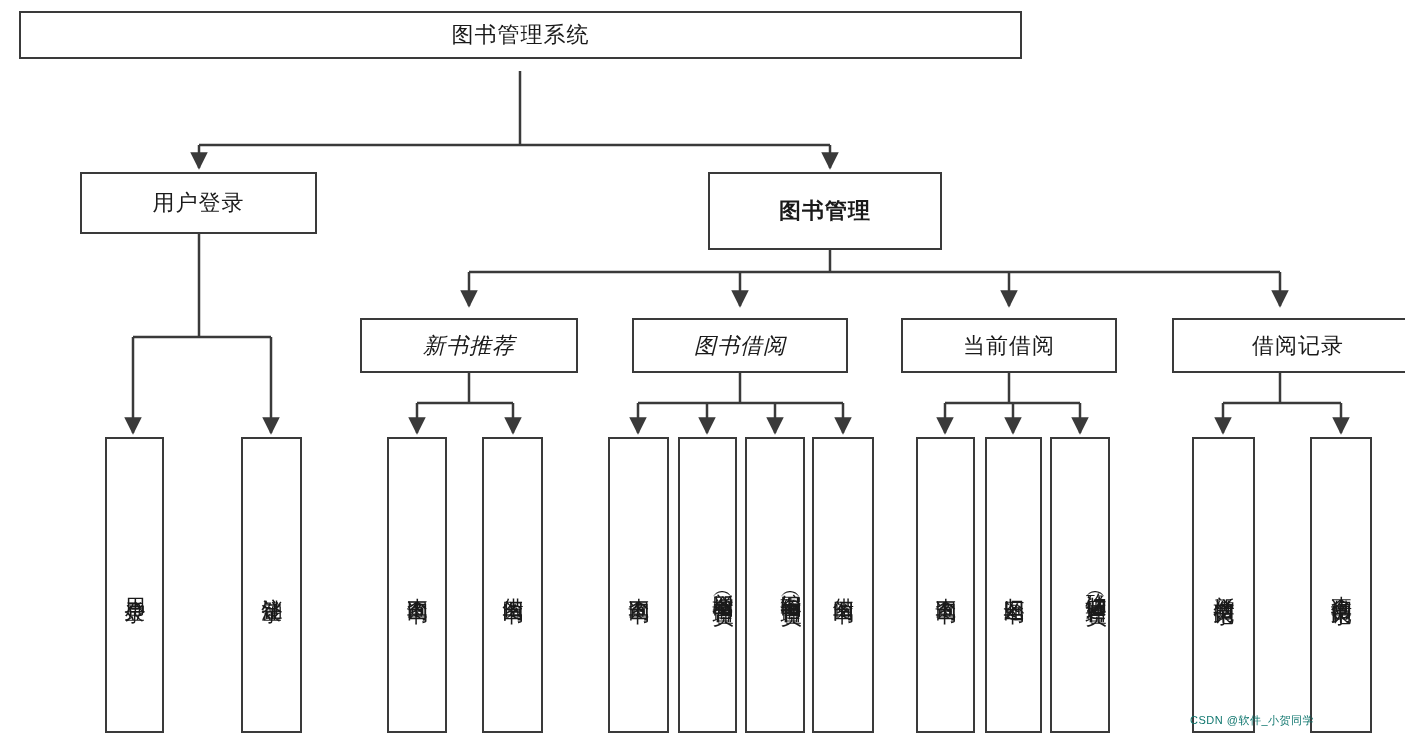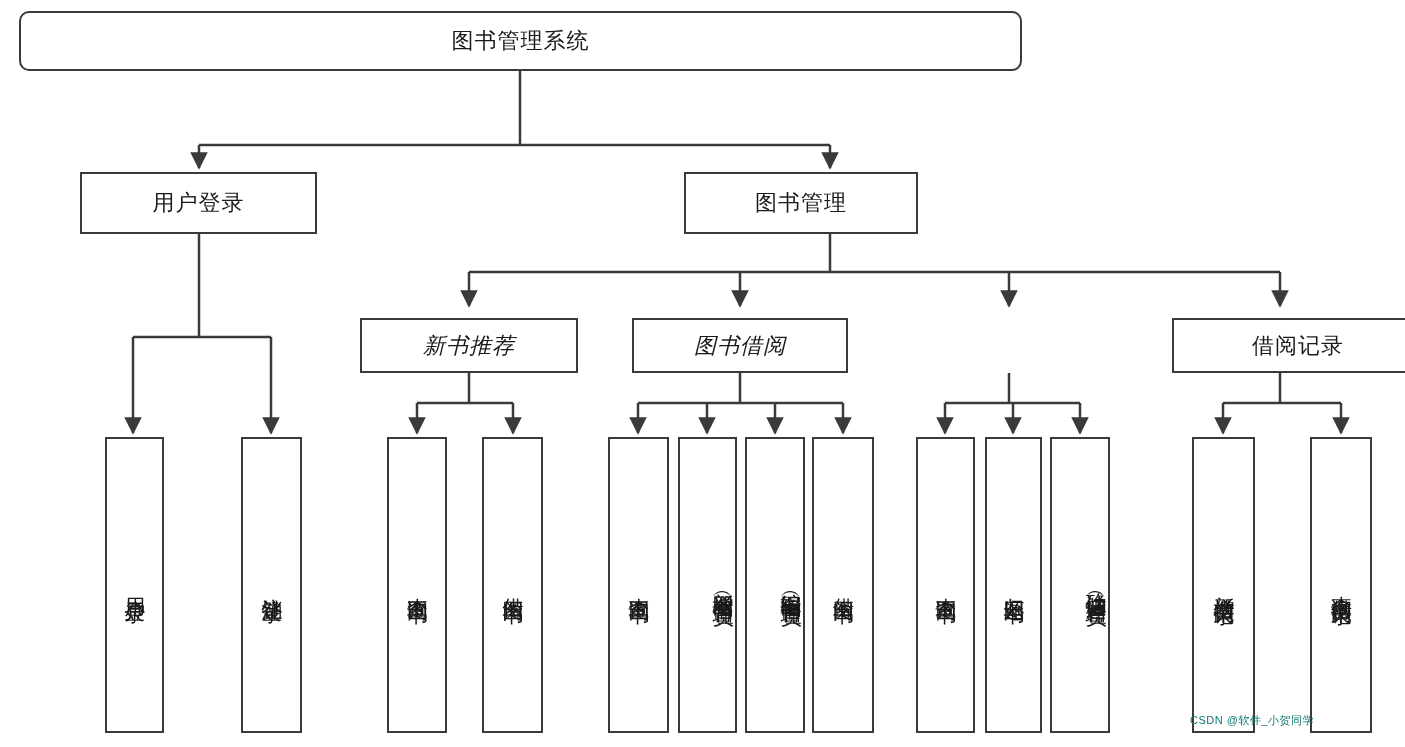--- a/index.html
+++ b/index.html
@@ -116,36 +116,39 @@
       <path d="M 1013 403 L 1013 433" marker-end="url(#arrow)"></path>
       <path d="M 1080 403 L 1080 433" marker-end="url(#arrow)"></path>
 
       <path d="M 1280 373 L 1280 403"></path>
       <path d="M 1223 403 L 1341 403"></path>
       <path d="M 1223 403 L 1223 433" marker-end="url(#arrow)"></path>
       <path d="M 1341 403 L 1341 433" marker-end="url(#arrow)"></path>
     </g>
   </svg>
 
-  <div class="node horiz" style="left:19px; top:11px; width:1003px; height:60px;border-radius:10px;">
+  <div class="node horiz" style="left:19px; top:11px; width:1003px; height:48px;">
     <span class="node-label">图书管理系统</span>
   </div>
 
   <div class="node horiz" style="left:80px; top:172px; width:237px; height:62px;">
     <span class="node-label">用户登录</span>
   </div>
-  <div class="node horiz" style="left:684px; top:172px; width:234px; height:62px;">
+  <div class="node horiz" style="left:708px; top:172px; width:234px; height:78px;font-weight:bold;">
     <span class="node-label">图书管理</span>
   </div>
 
   <div class="node horiz" style="left:360px; top:318px; width:218px; height:55px;font-style:italic;">
     <span class="node-label">新书推荐</span>
   </div>
   <div class="node horiz" style="left:632px; top:318px; width:216px; height:55px;font-style:italic;">
     <span class="node-label">图书借阅</span>
+  </div>
+  <div class="node horiz" style="left:901px; top:318px; width:216px; height:55px;">
+    <span class="node-label">当前借阅</span>
   </div>
   <div class="node horiz" style="left:1172px; top:318px; width:252px; height:55px;">
     <span class="node-label">借阅记录</span>
   </div>
 
   <div class="node vert" style="left:105px; top:437px; width:59px; height:296px; align-items:center;">
     <span class="node-label">用户登录</span>
   </div>
   <div class="node vert" style="left:241px; top:437px; width:61px; height:296px; align-items:center;">
     <span class="node-label">注销登录</span>

